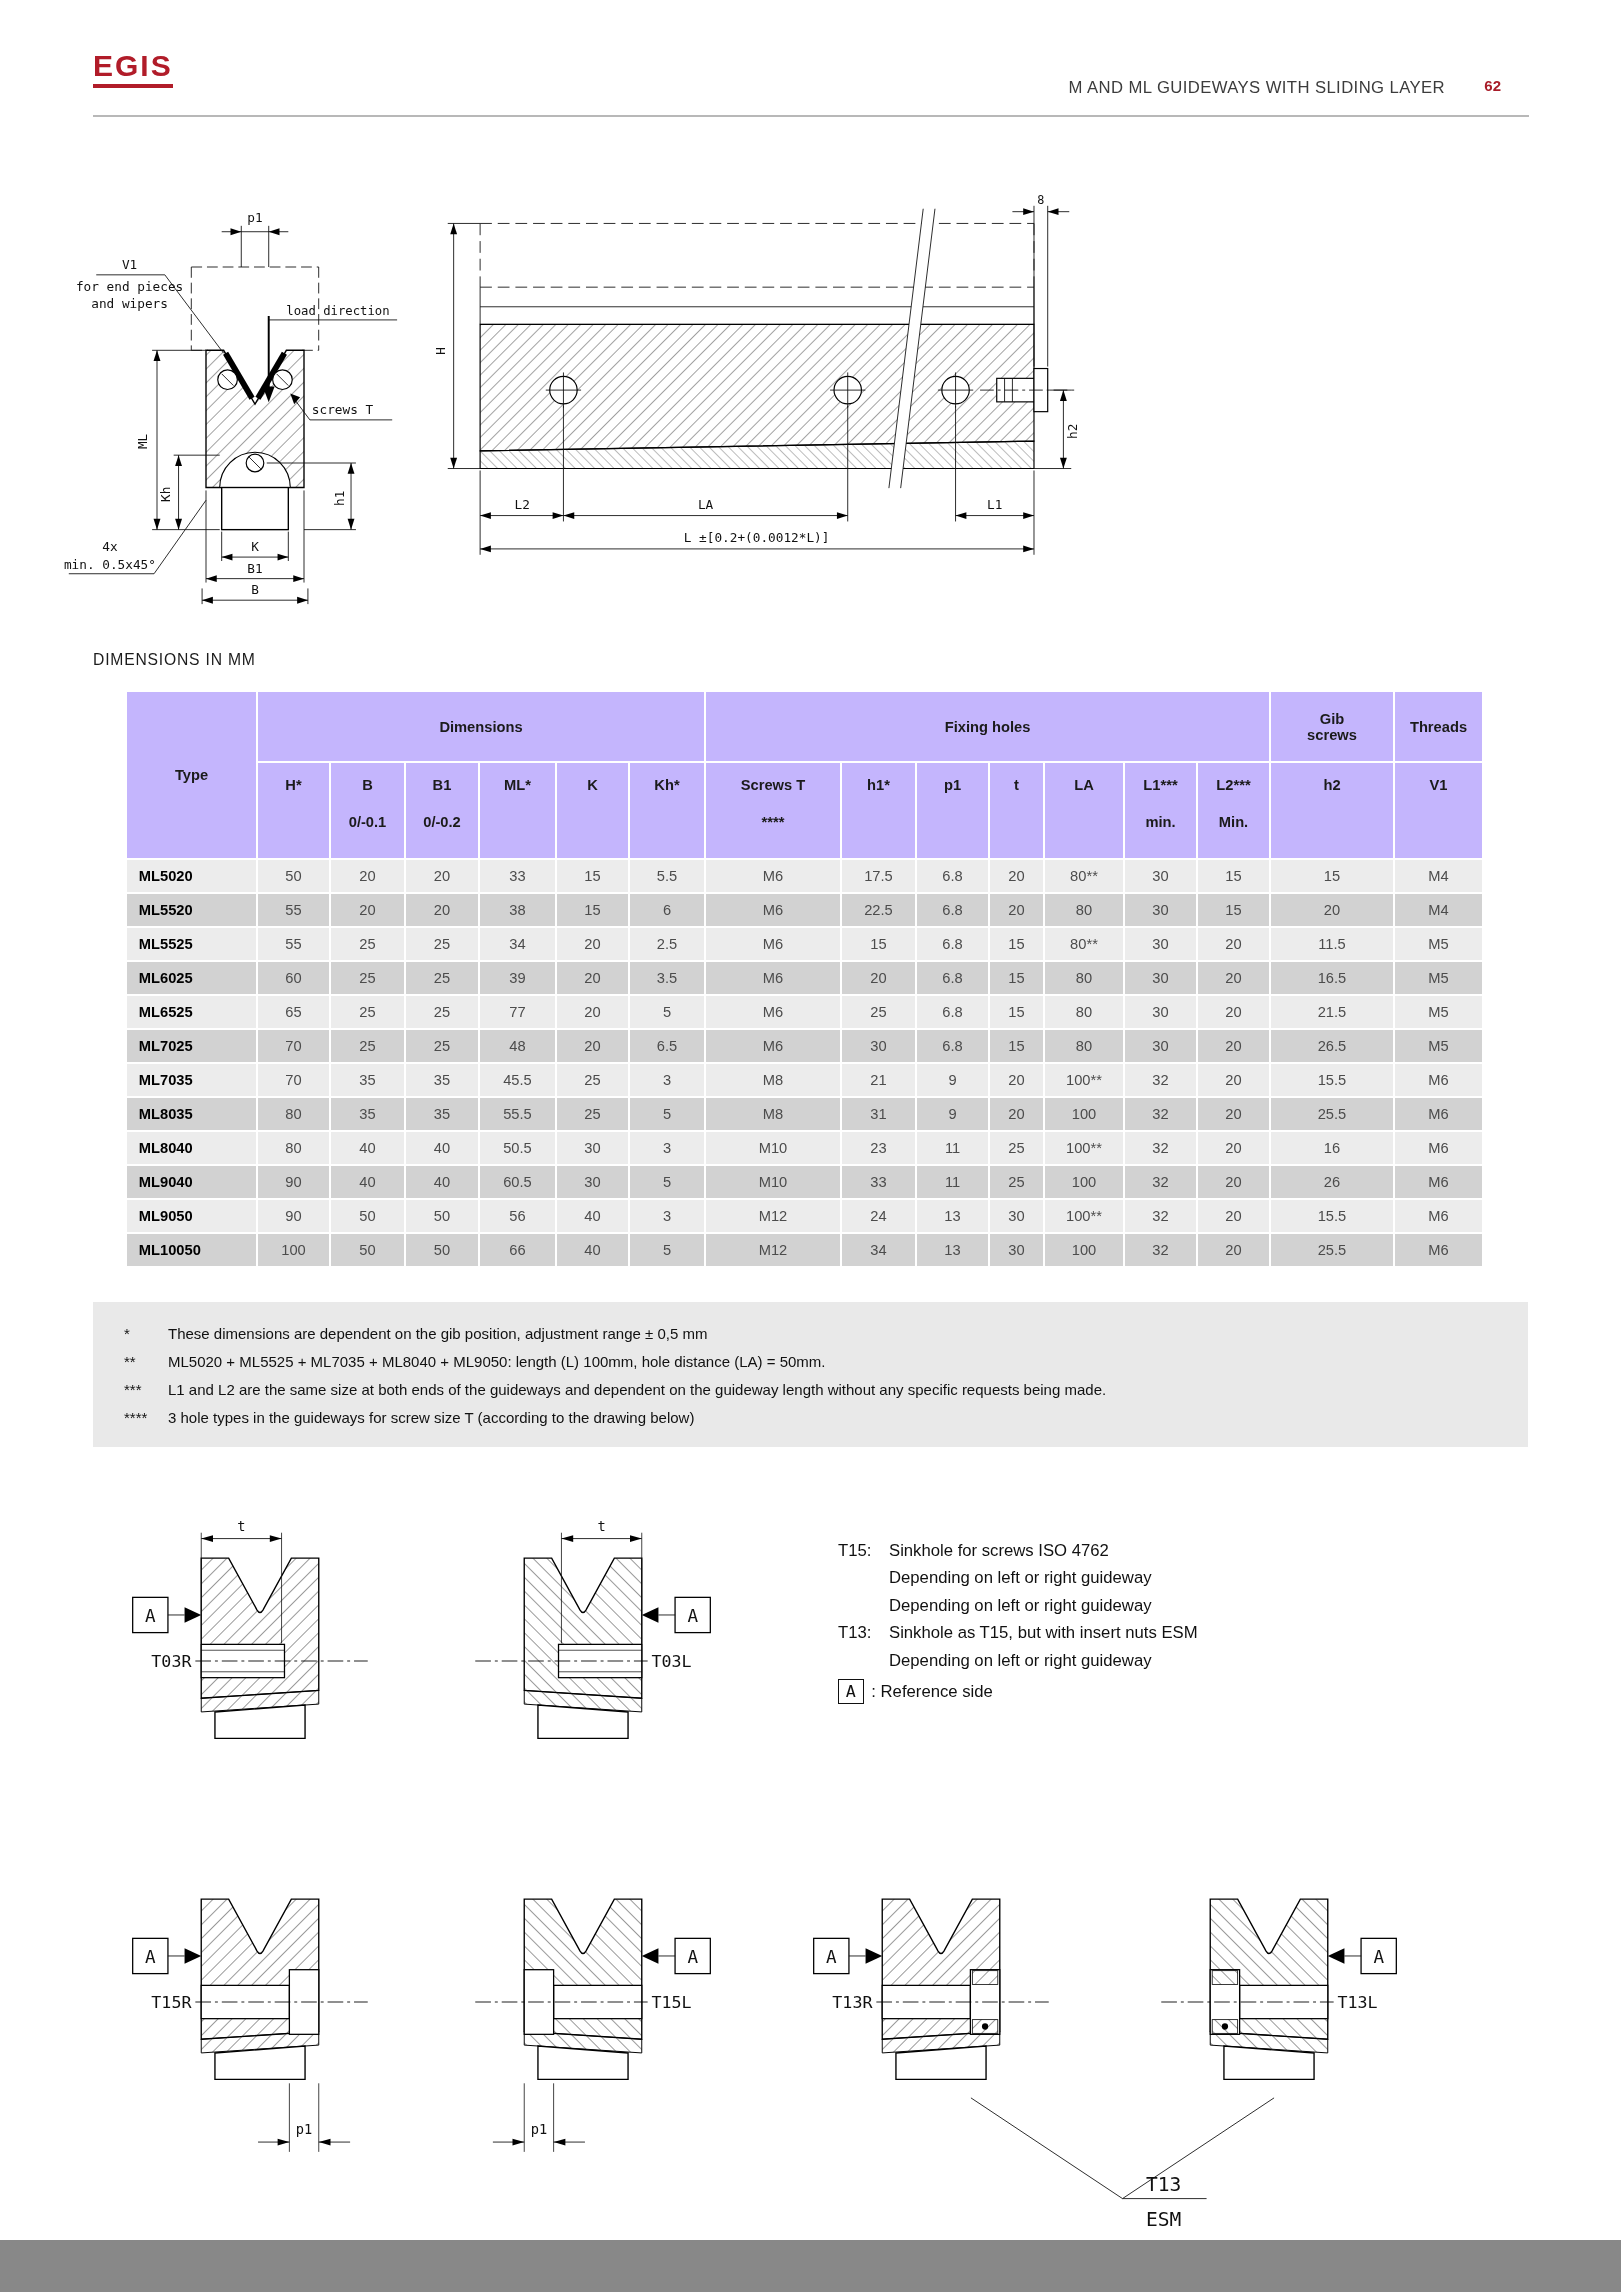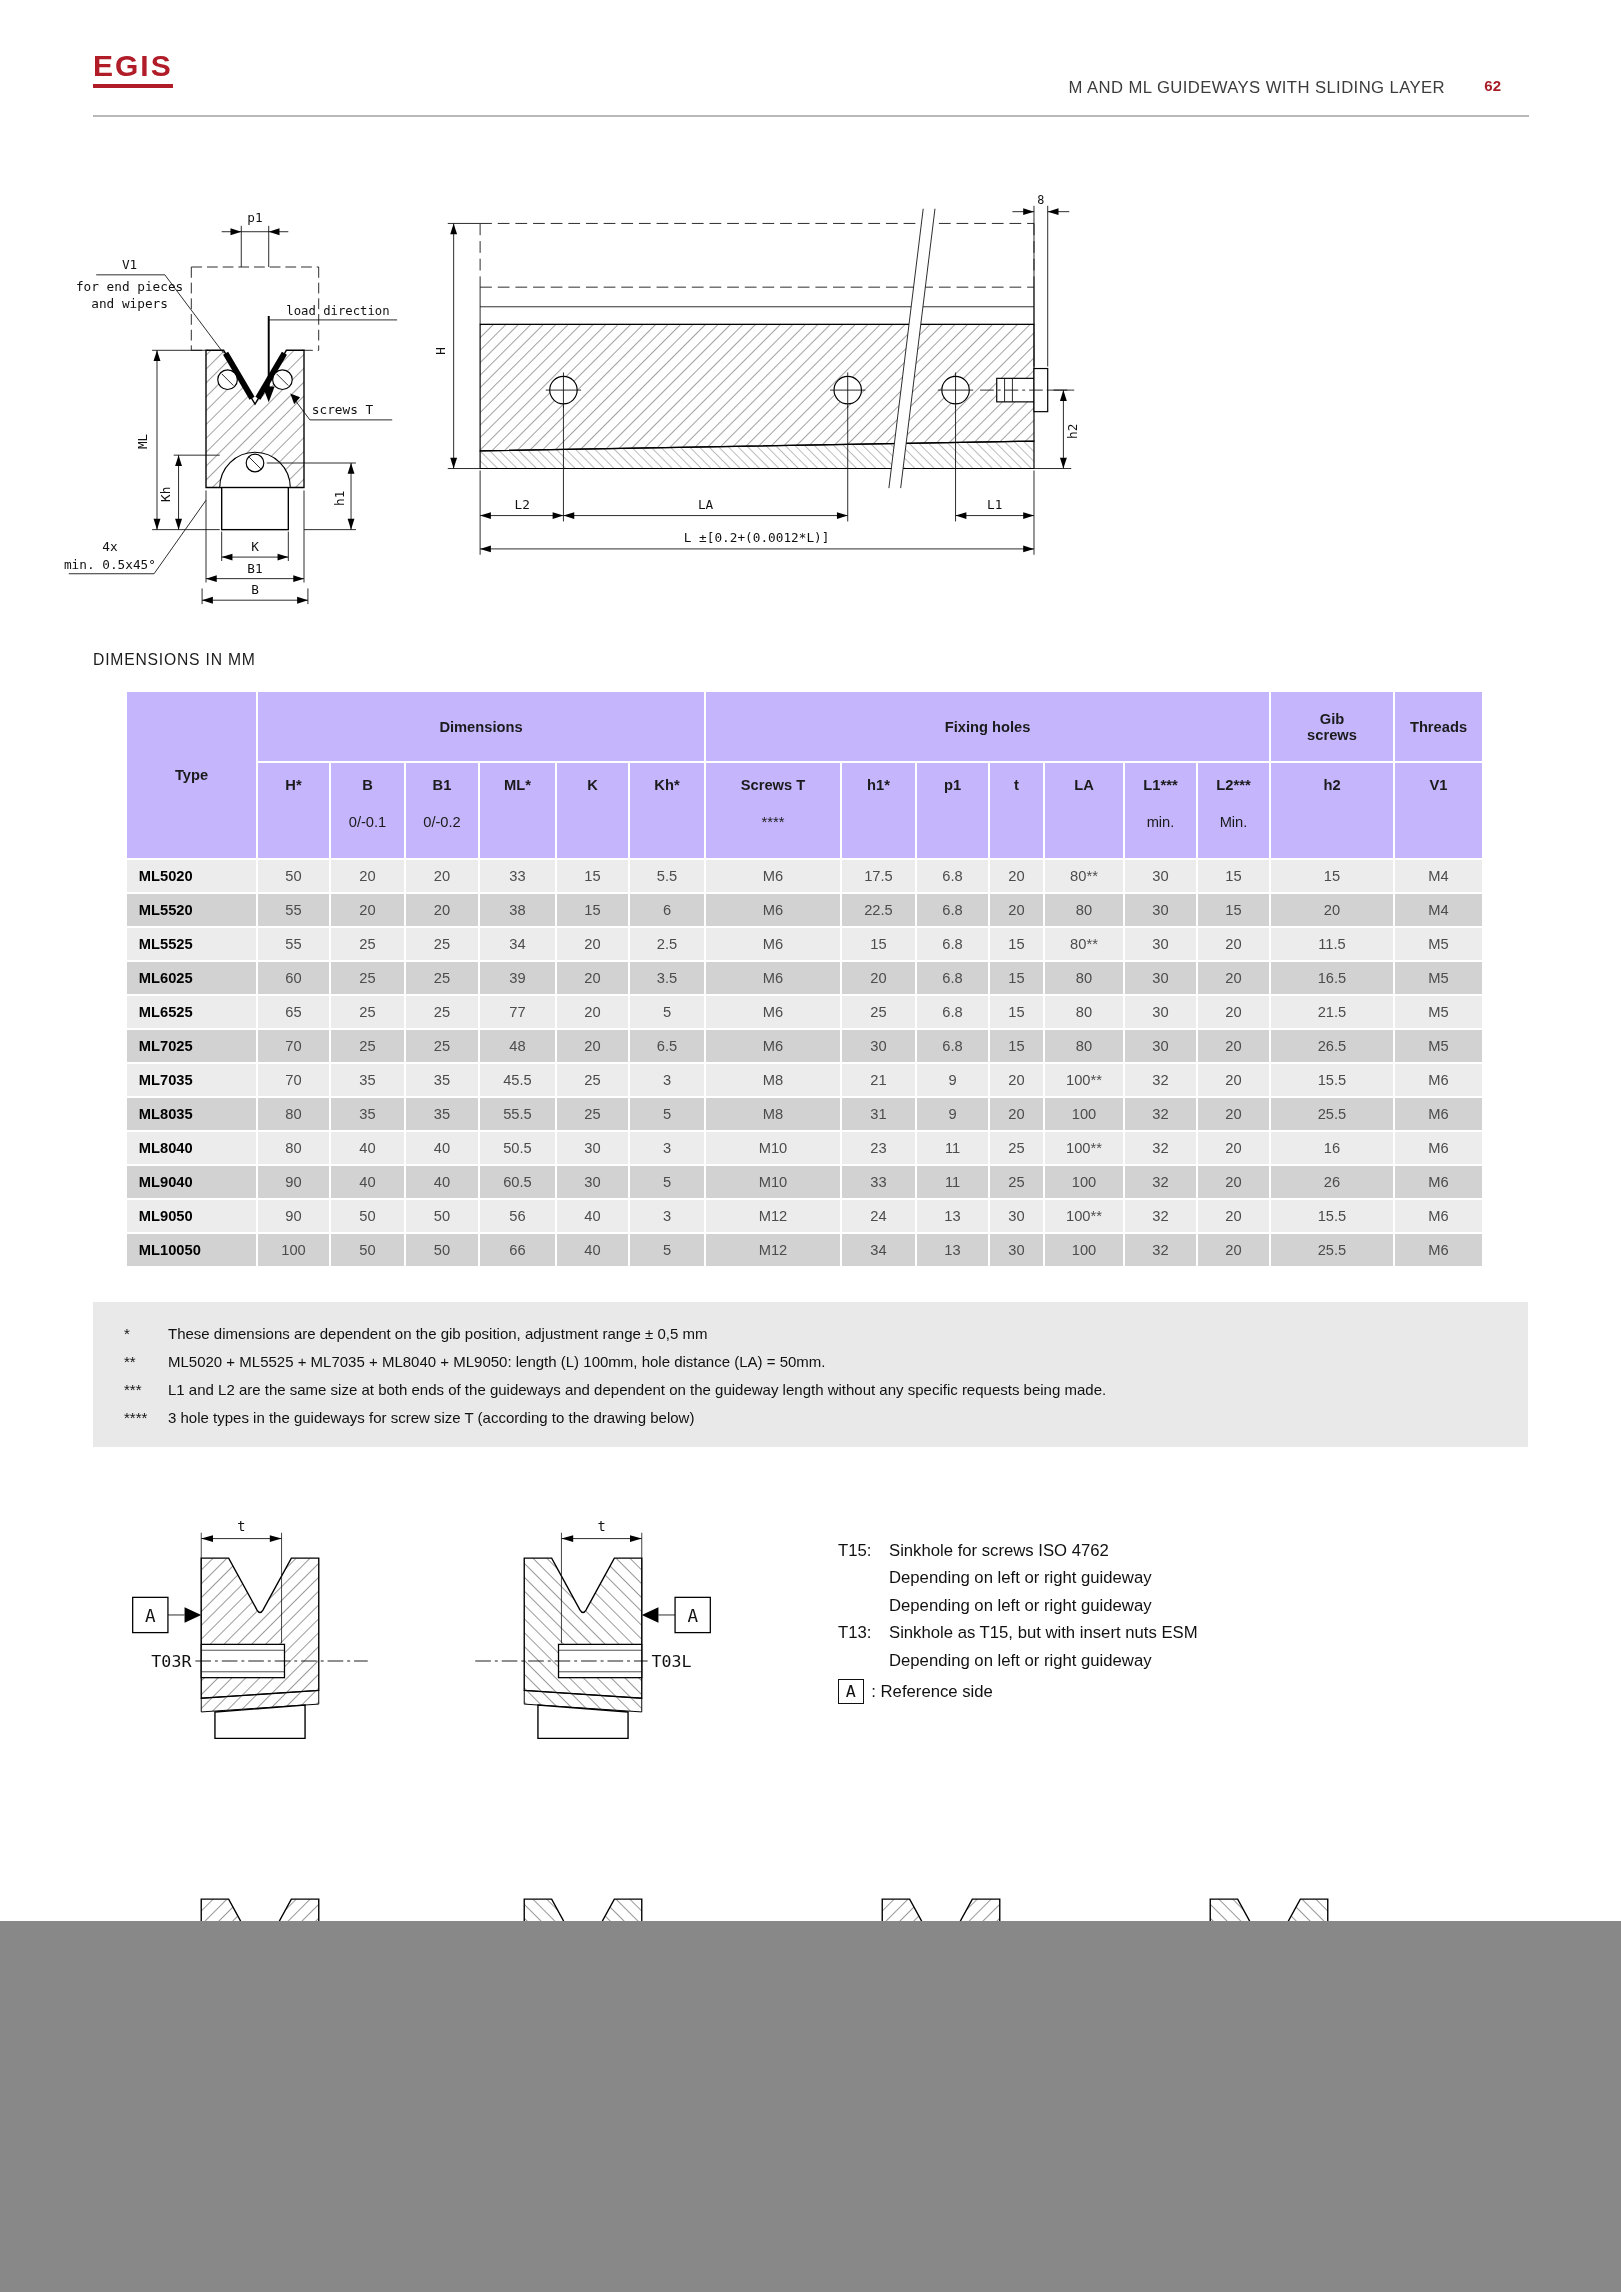--- a/index.html
+++ b/index.html
@@ -1,16 +1,16 @@
 <!DOCTYPE html>
 <html><head>
 <meta charset="utf-8">
 <style>
   html,body{margin:0;padding:0;background:#888;}
-  #page{position:relative;width:1621px;height:1921px;background:#ffffff;
+  #page{position:relative;width:1621px;height:2240px;background:#ffffff;
         font-family:"Liberation Sans",sans-serif;overflow:hidden;}
   .abs{position:absolute;}
 
   
   #logo{left:93px;top:51px;font-weight:800;font-size:30px;letter-spacing:2px;
         color:#b11c29;line-height:1;border-bottom:4.9px solid #b11c29;padding-bottom:2.9px;}
   #hdr-title{top:78px;right:176px;font-size:16.7px;color:#3c3c3c;letter-spacing:0.4px;}
   #hdr-page{top:77px;right:120px;font-size:15px;font-weight:bold;color:#a81c28;}
   #hdr-rule{left:93px;top:115px;width:1436px;height:2px;background:#b8b8b8;}
 
@@ -22,21 +22,21 @@
   #dim-label{left:93px;top:651px;font-size:15.7px;color:#1c1c1c;letter-spacing:0.8px;}
 
   
   #tblwrap{left:125px;top:690px;}
   table{border-collapse:separate;border-spacing:2.9px;table-layout:fixed;}
   th,td{text-align:center;vertical-align:middle;font-size:14.7px;overflow:hidden;}
   thead th{background:#c4b5fd;font-weight:bold;color:#1b1b1b;}
   th.grp{height:67px;}
   th.colh{height:80px;vertical-align:top;padding-top:13.7px;}
   th.colh .cl{font-weight:bold;}
-  th.colh .cs{margin-top:21.6px;font-weight:normal;min-height:15.7px;}
+  th.colh .cs{margin-top:21.6px;font-weight:bold;min-height:15.7px;}
   td{height:30px;color:#4c4c4c;}
   tr.odd td{background:#ececec;}
   tr.even td{background:#d2d2d2;}
   td.type{font-weight:bold;color:#000;text-align:left;padding-left:11.8px;}
 
   
   #foot{left:93px;top:1302px;width:1435px;background:#e9e9e9;padding:17.6px 0 15.7px 0;}
   .fn{display:flex;font-size:15px;color:#111;line-height:28px;}
   .fn .mk{width:44px;padding-left:31px;flex:none;}
 

